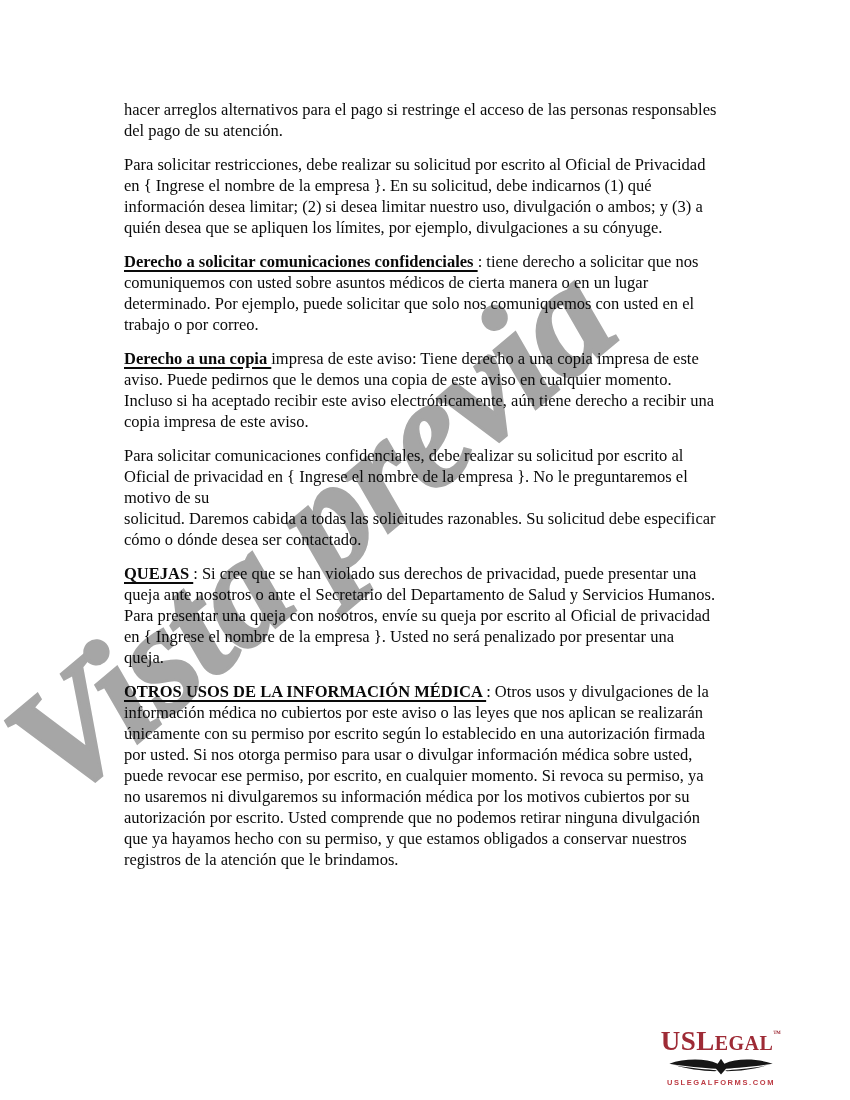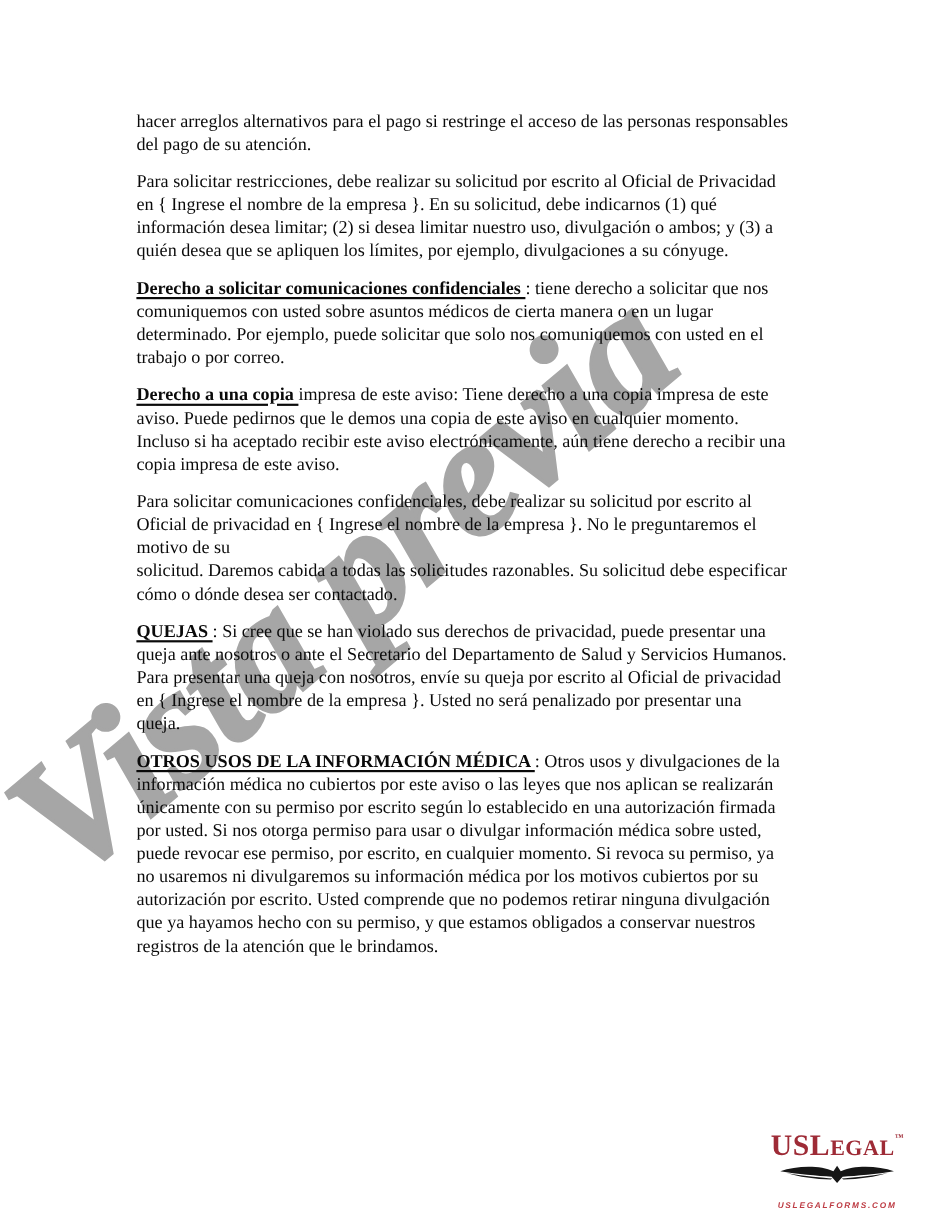--- a/index.html
+++ b/index.html
@@ -51,21 +51,21 @@
     font-weight: 700;
     text-decoration: underline;
     text-decoration-thickness: 2px;
     text-underline-offset: 3px;
     text-align: right;
   }
   .para.extra-gap {
   }
   .logo {
     position: absolute;
-    left: 698px;
+    left: 658px;
     top: 1020px;
     width: 126px;
     z-index: 3;
     text-align: center;
   }
   .logo .brand {
     font-family: "Liberation Serif", serif;
     font-weight: 700;
     color: #9e2b36;
     line-height: 28px;
@@ -76,28 +76,27 @@
   .logo .brand .tm {
     font-size: 8px;
     vertical-align: 14px;
     color: #9e2b36;
   }
   .logo .eagle {
     display: block;
     margin: -2px auto 0 auto;
   }
   .logo .site {
-    margin-top: 13px;
+    margin-top: 1px;
     font-family: "Liberation Sans", sans-serif;
     font-weight: 700;
     font-size: 7.5px;
     letter-spacing: 1.6px;
     color: #bd3b43;
     white-space: nowrap;
-    font-style: italic;
   }
 </style>
 </head>
 <body>
 
 <div class="page">
 
   <div class="watermark">Vista previa</div>
 
   <div class="content">

